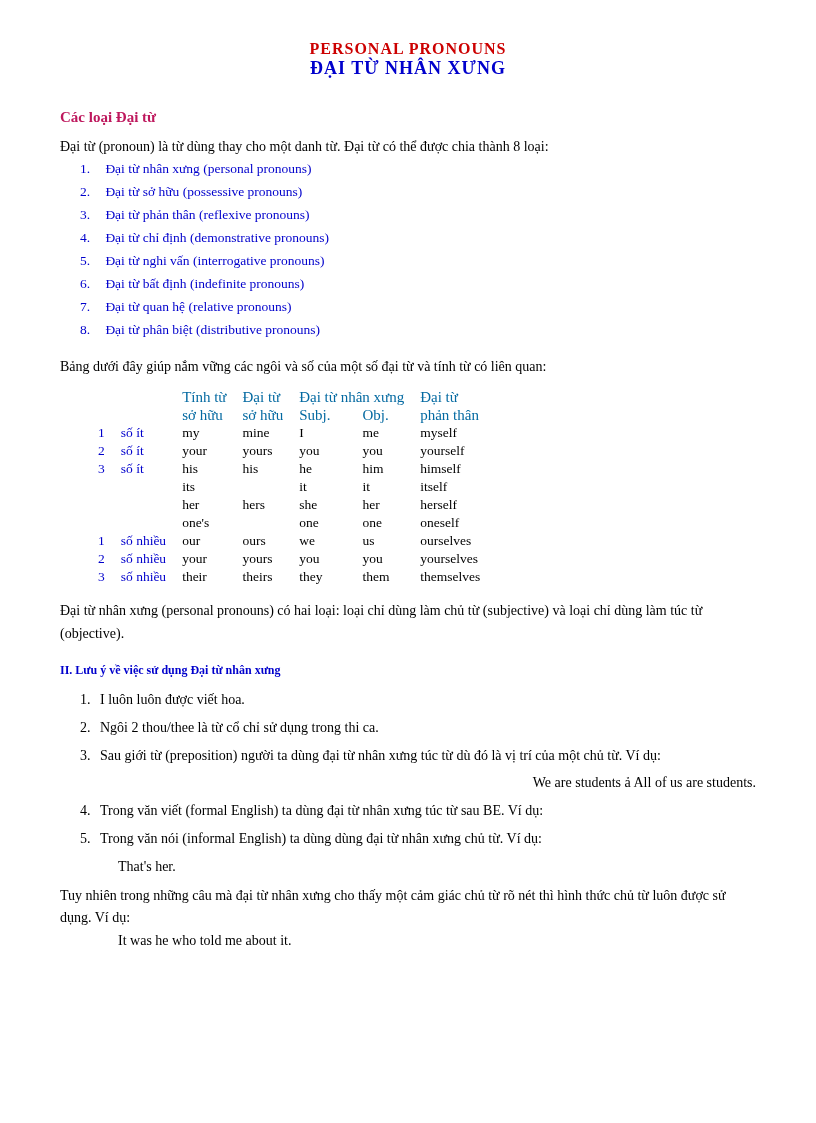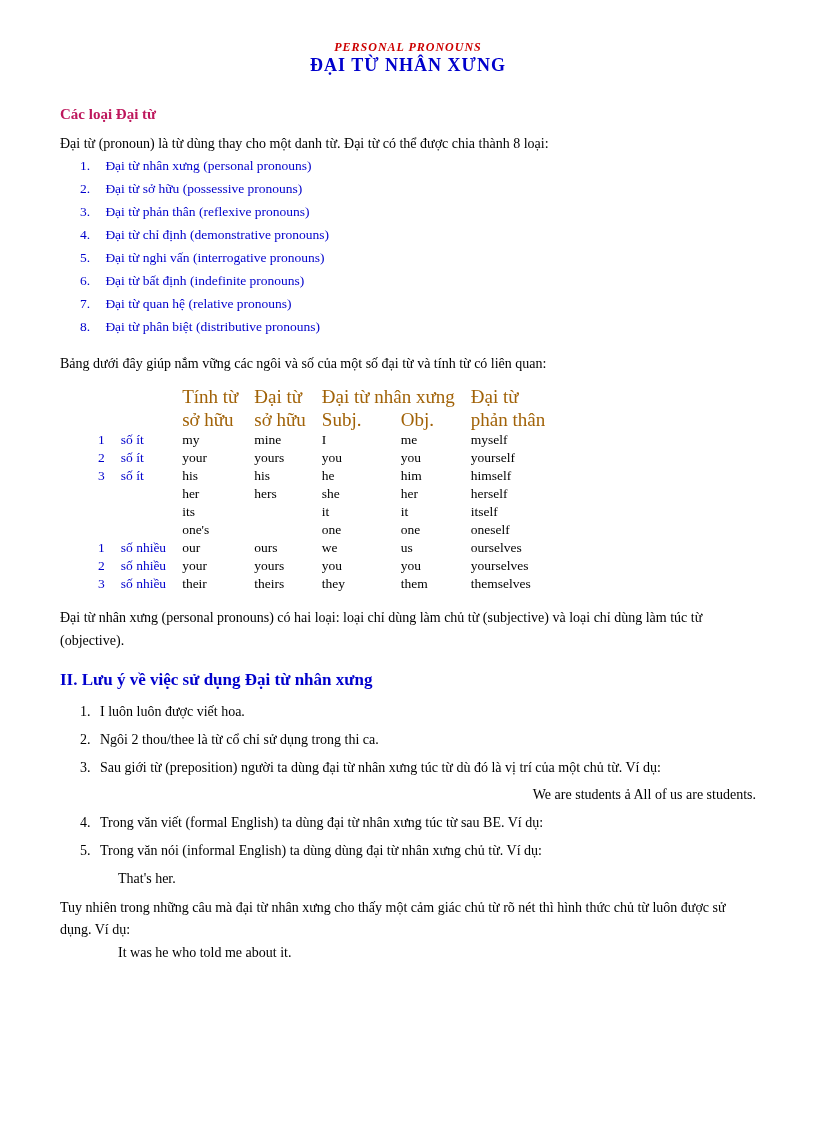--- a/index.html
+++ b/index.html
@@ -12,23 +12,22 @@
       min-height: 1123px;
       padding: 40px 60px;
     }
     .page-title {
       text-align: center;
       margin-bottom: 30px;
     }
     .title-line1 {
       color: #cc0000;
       font-weight: bold;
-      font-size: 12px;
+      font-size: 16px;
       letter-spacing: 1px;
-      font-style: italic;
     }
     .title-line2 {
       color: #0000cc;
       font-weight: bold;
       font-size: 18px;
       letter-spacing: 1px;
     }
     .section-heading {
       color: #be185d;
       font-weight: bold;
@@ -67,35 +66,35 @@
       border-collapse: collapse;
       font-size: 13.5px;
     }
     .pronoun-table th, .pronoun-table td {
       padding: 1px 8px;
       text-align: left;
       vertical-align: top;
     }
     .pronoun-table .header-row th {
       font-weight: normal;
-      color: #a16207;
-      font-size: 19px;
+      color: #0369a1;
+      font-size: 15px;
       padding-bottom: 0;
     }
     .blue-text {
       color: #0000cc;
     }
     .post-table-text {
       margin-bottom: 10px;
       line-height: 1.6;
     }
     .section2-heading {
       color: #0000cc;
       font-weight: bold;
-      font-size: 17px;
+      font-size: 12px;
       margin-top: 18px;
       margin-bottom: 10px;
     }
     .notes-list {
       list-style: none;
       padding: 0;
       margin-left: 10px;
     }
     .notes-list li {
       line-height: 1.7;
@@ -192,34 +191,34 @@
     <td class="blue-text">số ít</td>
     <td>his</td>
     <td>his</td>
     <td>he</td>
     <td>him</td>
     <td>himself</td>
   </tr>
         <tr>
     <td></td>
     <td></td>
+    <td>its</td>
+    <td></td>
+    <td>it</td>
+    <td>it</td>
+    <td>itself</td>
+  </tr>
+        <tr>
+    <td></td>
+    <td></td>
     <td>her</td>
     <td>hers</td>
     <td>she</td>
     <td>her</td>
     <td>herself</td>
-  </tr>
-        <tr>
-    <td></td>
-    <td></td>
-    <td>its</td>
-    <td></td>
-    <td>it</td>
-    <td>it</td>
-    <td>itself</td>
   </tr>
         <tr>
     <td></td>
     <td></td>
     <td>one's</td>
     <td></td>
     <td>one</td>
     <td>one</td>
     <td>oneself</td>
   </tr>

